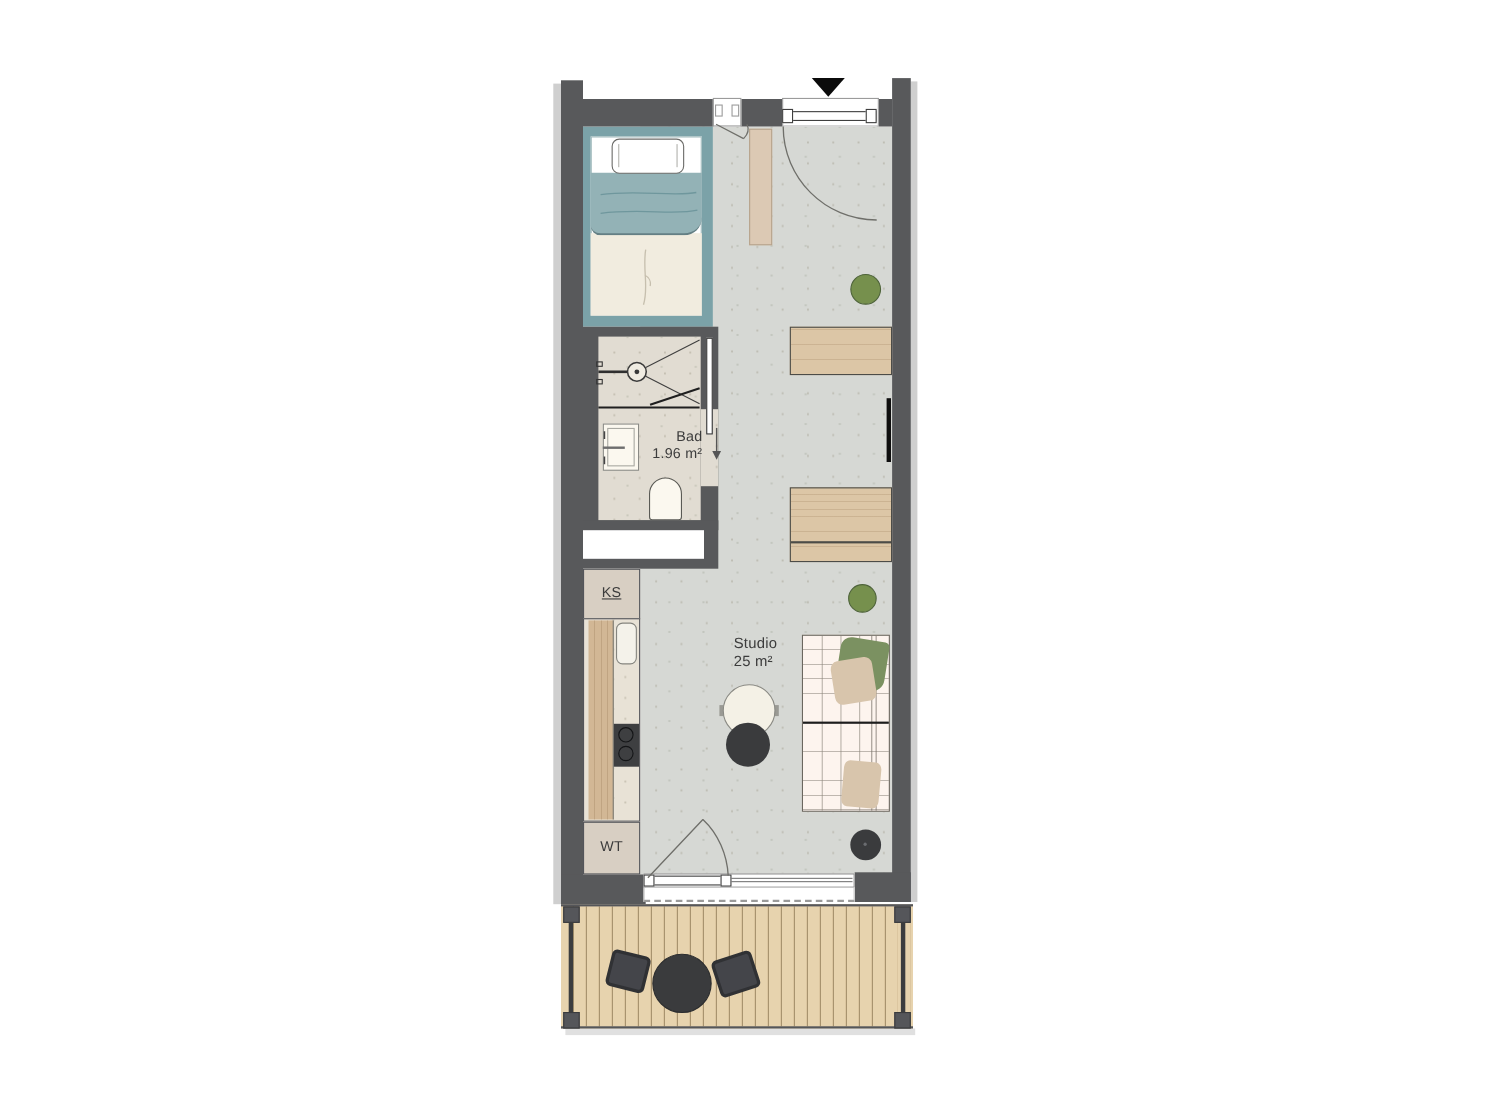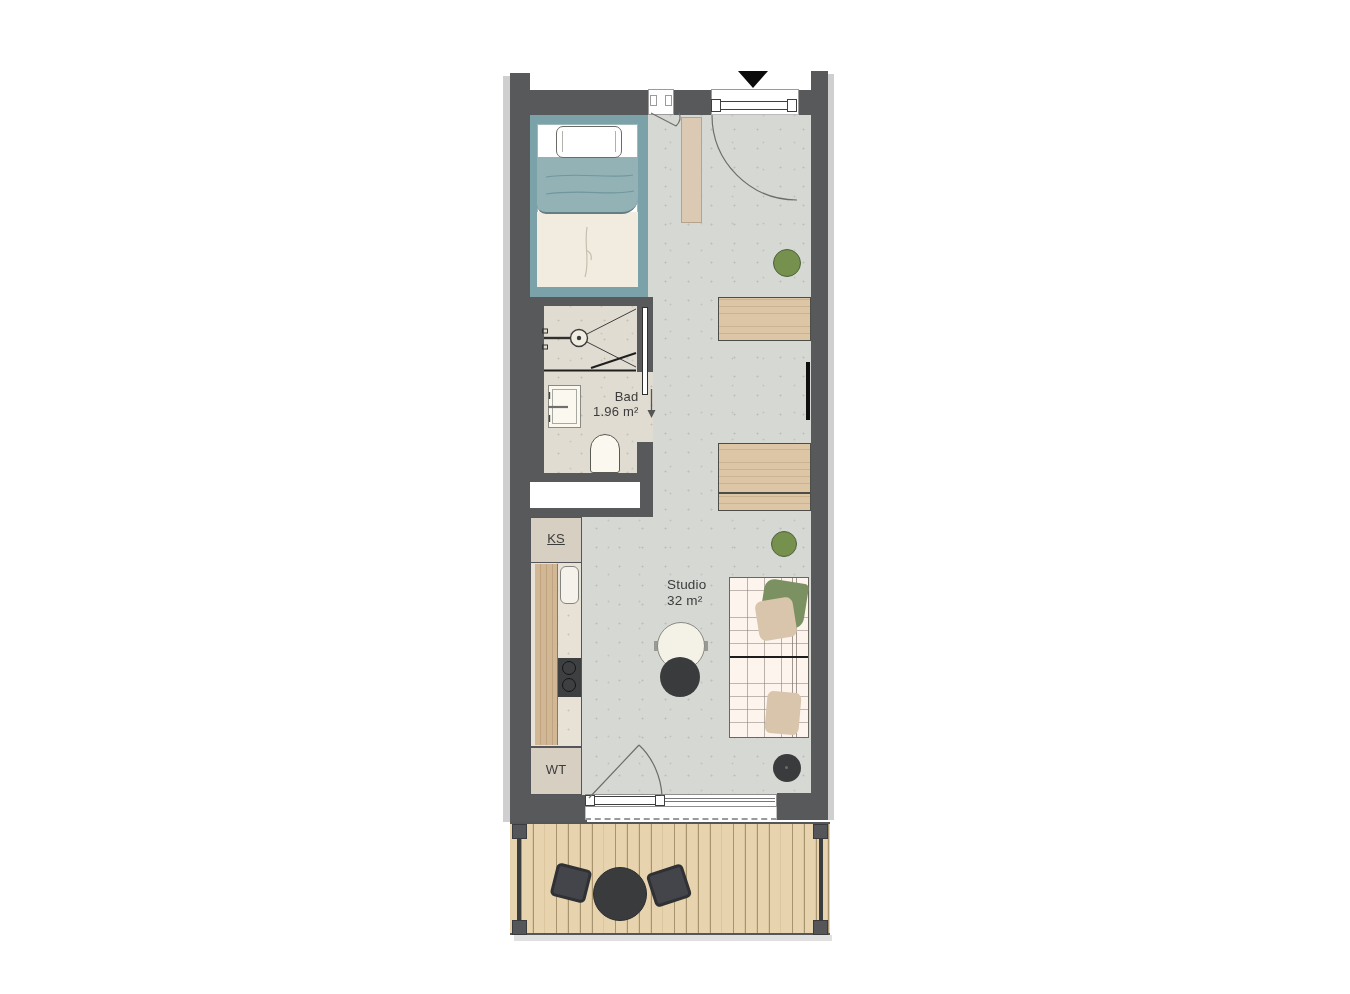--- a/index.html
+++ b/index.html
@@ -142,21 +142,21 @@
   <div class="abs" style="left:512px;top:824px;width:15px;height:15px;background:#55565a;border:1px solid #3a3b3d;"></div>
   <div class="abs" style="left:512px;top:920px;width:15px;height:15px;background:#55565a;border:1px solid #3a3b3d;"></div>
   <div class="abs" style="left:813px;top:824px;width:15px;height:15px;background:#55565a;border:1px solid #3a3b3d;"></div>
   <div class="abs" style="left:813px;top:920px;width:15px;height:15px;background:#55565a;border:1px solid #3a3b3d;"></div>
   <div class="abs" style="left:553px;top:866px;width:36px;height:34px;background:#44454a;border:3px solid #303134;border-radius:5px;transform:rotate(14deg);"></div>
   <div class="abs" style="left:650px;top:868px;width:38px;height:35px;background:#44454a;border:3px solid #303134;border-radius:5px;transform:rotate(-18deg);"></div>
   <div class="abs circ" style="left:593px;top:867px;width:54px;height:54px;background:#3a3b3d;border:1.5px solid #2c2d2f;"></div>
 
   <div class="lbl" style="left:667px;top:577px;font-size:13.5px;line-height:16px;">
     <span class="nm">Studio</span>
-    <span class="nm">32 m²</span>
+    <span class="nm">25 m²</span>
   </div>
 
   <svg width="1350" height="994" viewBox="0 0 1350 994">
 
     <path d="M712 115 C712 162 750 200 797 200" fill="none" stroke="#6f6f6a" stroke-width="1.2"></path>
 
     <path d="M651 113 L676 126 M676 126 C680 122 681 117 679 113" fill="none" stroke="#6f6f6a" stroke-width="1.1"></path>
 
     <path d="M589 798 L639 745 M639 745 C653 758 661 777 662 796" fill="none" stroke="#6f6f6a" stroke-width="1.2"></path>
 

